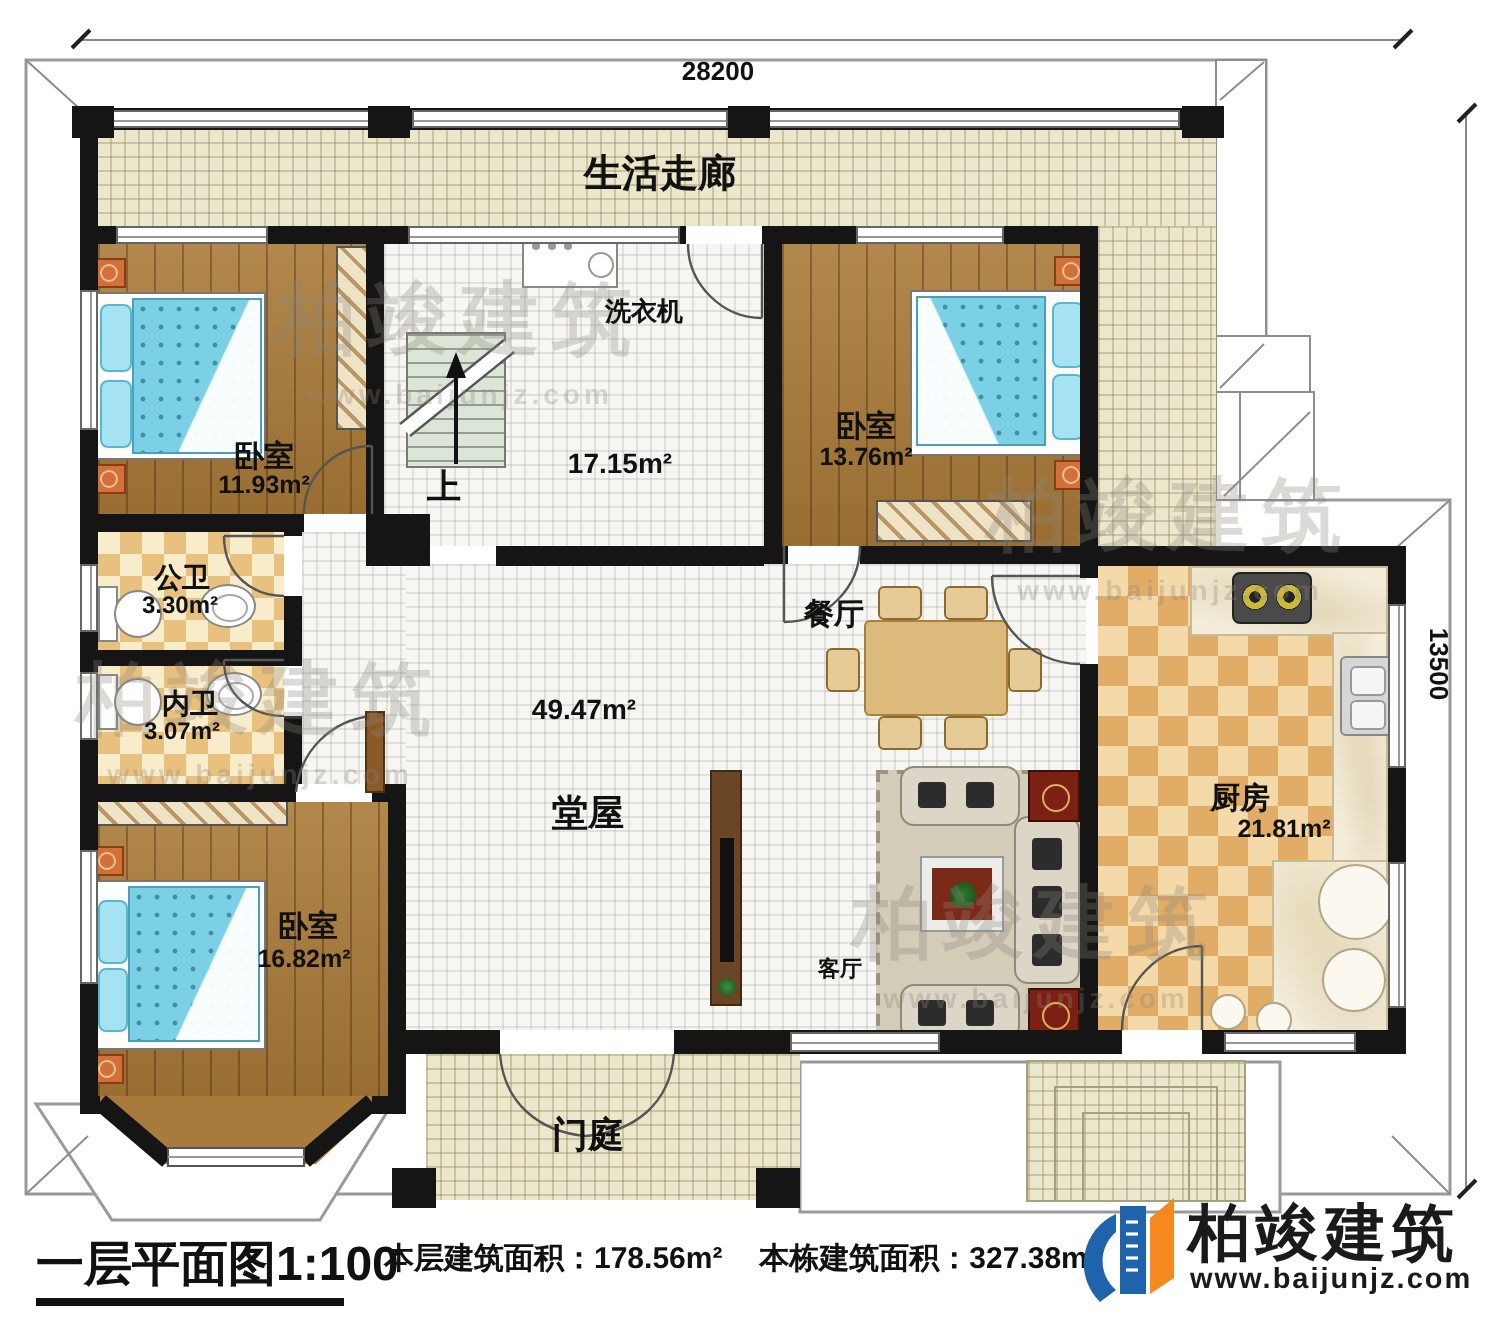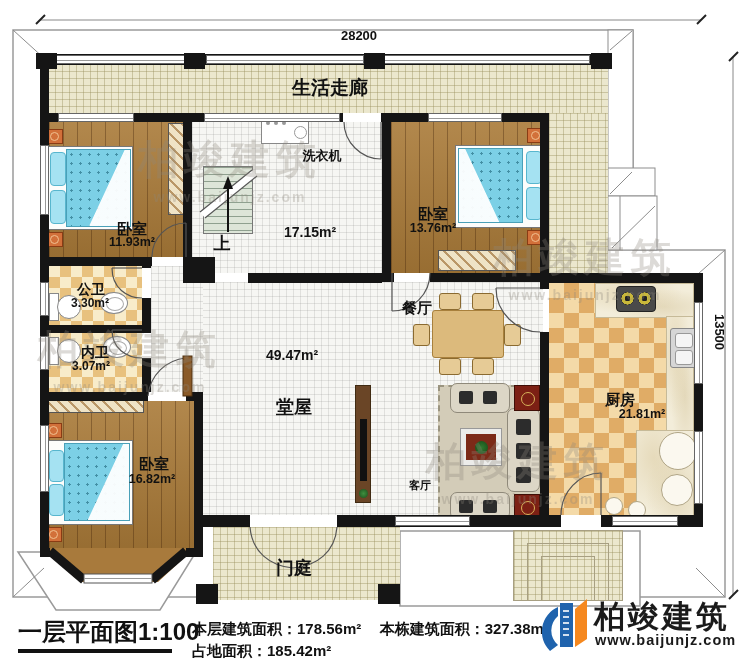--- a/index.html
+++ b/index.html
@@ -367,23 +367,20 @@
 
   <div class="lbl" style="left:359px;top:36px;font-size:13px;">28200</div>
   <div class="lbl" style="left:719px;top:332px;font-size:13px;transform:translate(-50%,-50%) rotate(90deg);">13500</div>
 
   <div class="abs" style="left:18px;top:616px;font-size:24px;font-weight:bold;color:#111;">一层平面图1:100</div>
   <div class="abs" style="left:18px;top:649px;width:154px;height:4px;background:#111;"></div>
   <div class="abs" style="left:192px;top:620px;">
     <span class="stat">本层建筑面积：</span><span class="stat">178.56m²</span>
     <span class="stat" style="margin-left:14px;">本栋建筑面积：</span><span class="stat">327.38m²</span>
   </div>
-  <div class="abs" style="left:192px;top:642px;">
-    <span class="stat">占地面积：</span><span class="stat">185.42m²</span>
-  </div>
   <svg class="abs" style="left:538px;top:595px;" width="54" height="64" viewBox="0 0 54 64">
     <path d="M20,12 A27,27 0 0 0 12,56 L20,50 A19,19 0 0 1 20,21 Z" fill="#1f63ad"></path>
     <rect x="22" y="8" width="13" height="44" fill="#1f63ad"></rect>
     <g stroke="#fff" stroke-width="1.6">
       <line x1="25" y1="16" x2="31" y2="16"></line>
         <line x1="25" y1="22" x2="31" y2="22"></line>
       <line x1="25" y1="28" x2="31" y2="28"></line>
         <line x1="25" y1="34" x2="31" y2="34"></line>
       <line x1="25" y1="40" x2="31" y2="40"></line>
     </g>

